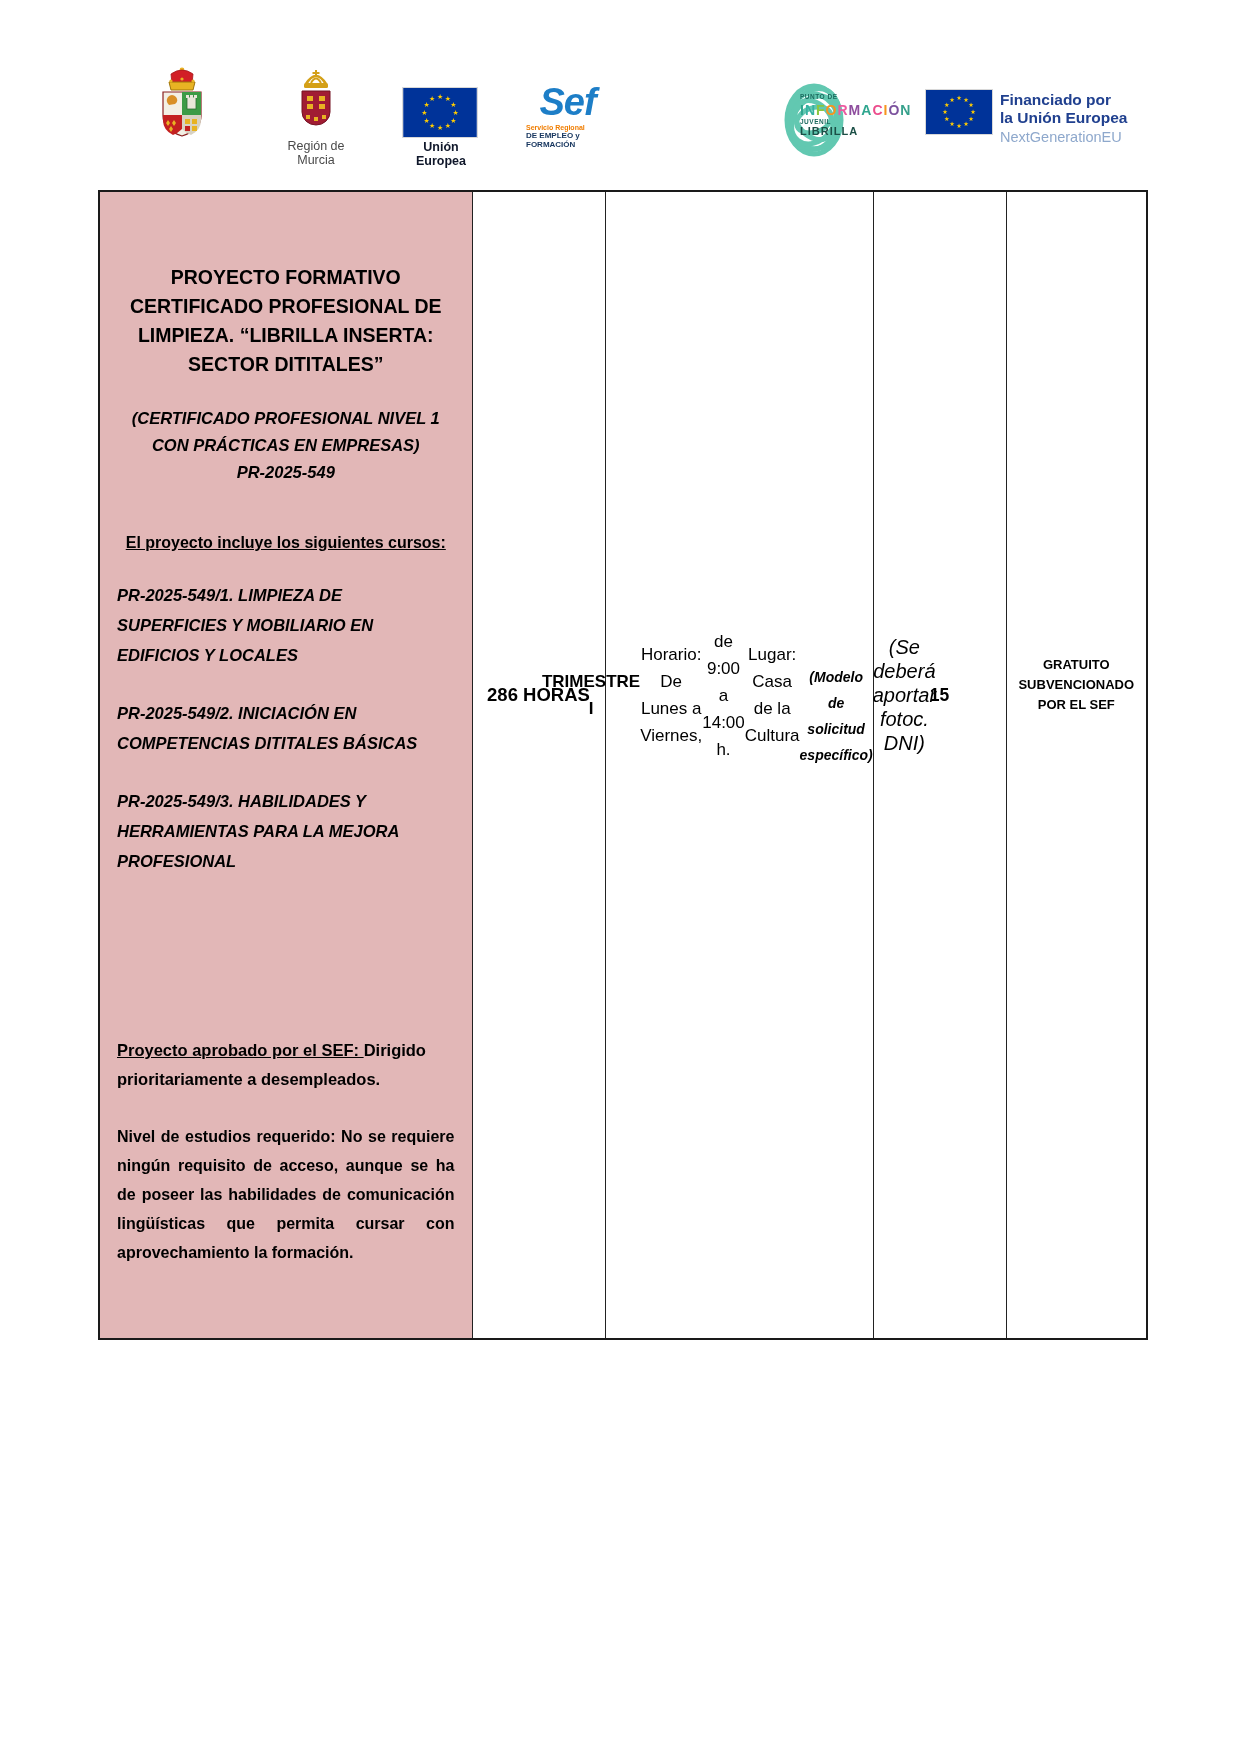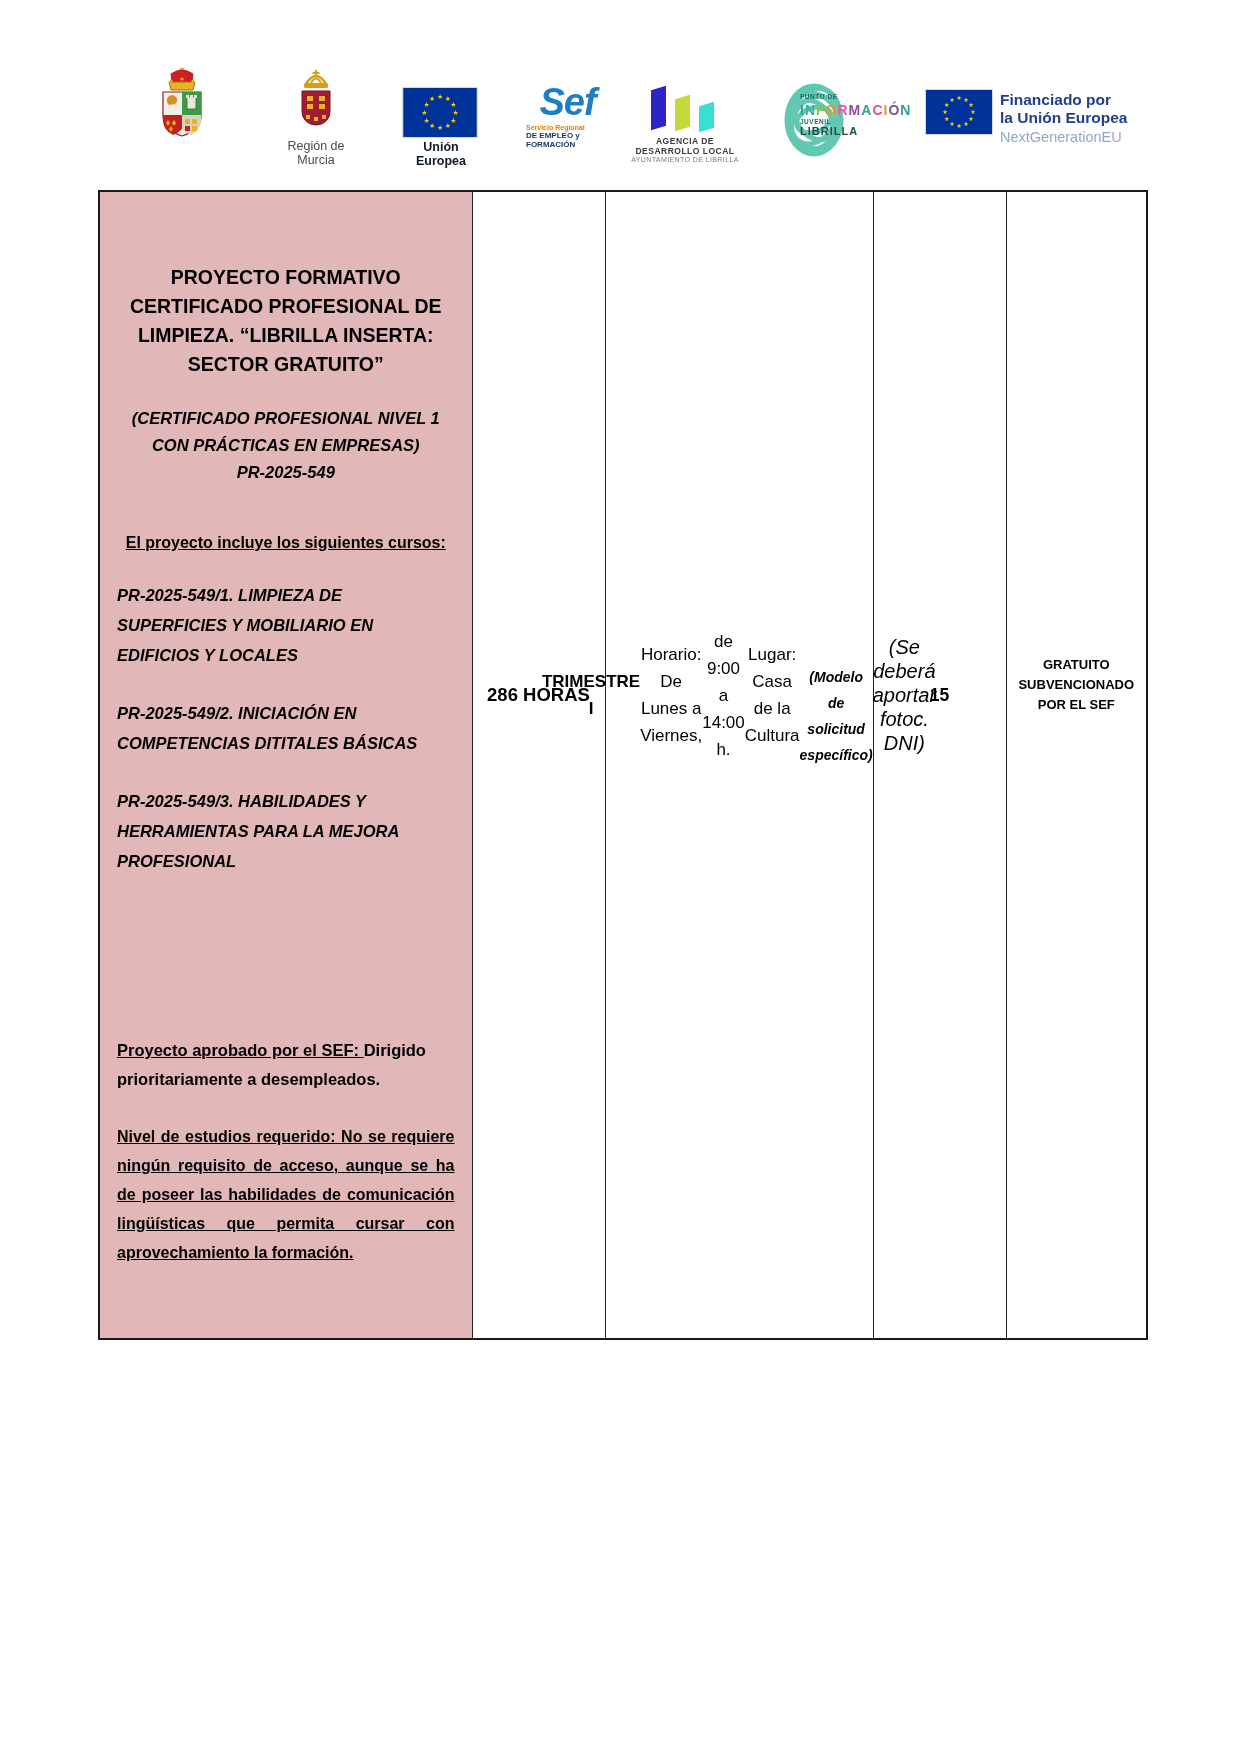--- a/index.html
+++ b/index.html
@@ -57,21 +57,21 @@
 
   .pinkwrap{display:flex;flex-direction:column;justify-content:center;height:100%;
     padding:0 17px;box-sizing:border-box;font-size:16.5px;}
   .proj-title{font-weight:bold;font-size:19.5px;line-height:29px;text-align:center;margin:0 8px;}
   .proj-sub{font-weight:bold;font-style:italic;font-size:16.5px;line-height:27px;text-align:center;margin-top:26px;}
   .proj-code{font-weight:bold;font-style:italic;font-size:16.5px;line-height:27px;text-align:center;}
   .courses-heading{font-weight:bold;font-size:16px;text-align:center;text-decoration:underline;margin-top:48px;}
   .course{font-weight:bold;font-style:italic;font-size:16.5px;line-height:30px;text-align:left;margin-top:28px;}
   .approved{font-weight:bold;font-size:16.5px;line-height:29px;text-align:left;margin-top:160px;}
   .approved .u{text-decoration:underline;}
-  .requirements{font-weight:bold;font-size:16px;line-height:29px;text-align:justify;margin-top:28px;text-decoration:underline;}
+  .requirements{font-weight:bold;font-size:16px;line-height:29px;text-align:justify;margin-top:28px;}
 
   .centercell{display:flex;flex-direction:row;align-items:center;justify-content:center;
     height:100%;box-sizing:border-box;text-align:center;}
   .pad-up{padding-bottom:140px;}
   .hours{font-weight:bold;font-size:18.5px;}
   .term{font-weight:bold;font-size:17px;line-height:27px;}
   .sched{font-size:17px;line-height:27px;}
   .note1{font-weight:bold;font-style:italic;font-size:14px;line-height:26px;margin-top:42px;}
   .note2{font-style:italic;font-size:20px;line-height:24px;}
   .places{font-weight:bold;font-size:17.5px;}
@@ -150,29 +150,20 @@
       </svg>
       <div class="logo-caption bold">Unión Europea</div>
     </div>
 
     <div class="logo sef">
       <div class="sef-word">Sef</div>
       <div class="sef-sub1">Servicio Regional</div>
       <div class="sef-sub2">DE EMPLEO y FORMACIÓN</div>
     </div>
 
-    <div class="logo adl">
-      <div class="adl-shapes">
-        <div class="adl-bar" style="left:4px;top:6px;height:40px;background:#2d24c8;"></div>
-        <div class="adl-bar" style="left:28px;top:15px;height:32px;background:#c3d93a;"></div>
-        <div class="adl-bar" style="left:52px;top:22px;height:26px;background:#3adfd3;"></div>
-      </div>
-      <div class="adl-cap1">AGENCIA DE DESARROLLO LOCAL</div>
-      <div class="adl-cap2">AYUNTAMIENTO DE LIBRILLA</div>
-    </div>
 
     <div class="logo pij">
       <svg width="66" height="80" viewBox="0 0 66 80">
         <g stroke="#55c4ab" fill="none" stroke-width="5" stroke-linecap="round" opacity="0.92">
           <ellipse cx="31" cy="40" rx="27" ry="34"></ellipse>
           <ellipse cx="32" cy="39" rx="24" ry="31" transform="rotate(16 32 39)"></ellipse>
           <ellipse cx="30" cy="41" rx="25" ry="28" transform="rotate(-20 30 41)"></ellipse>
           <ellipse cx="31" cy="40" rx="20" ry="26" transform="rotate(38 31 40)"></ellipse>
           <ellipse cx="31" cy="40" rx="16" ry="22" transform="rotate(-42 31 40)"></ellipse>
           <ellipse cx="31" cy="40" rx="12" ry="18" transform="rotate(70 31 40)"></ellipse>
@@ -218,21 +209,21 @@
         <col style="width:133px">
         <col style="width:268px">
         <col style="width:133px">
         <col style="width:141px">
     </colgroup>
     <tbody>
         <tr>
 
       <td class="cell-pink">
         <div class="pinkwrap">
-          <div class="proj-title">PROYECTO FORMATIVO CERTIFICADO PROFESIONAL DE LIMPIEZA. “LIBRILLA INSERTA: SECTOR GRATUITO”</div>
+          <div class="proj-title">PROYECTO FORMATIVO CERTIFICADO PROFESIONAL DE LIMPIEZA. “LIBRILLA INSERTA: SECTOR DITITALES”</div>
           <div class="proj-sub">(CERTIFICADO PROFESIONAL NIVEL 1 CON PRÁCTICAS EN EMPRESAS)</div>
           <div class="proj-code">PR-2025-549</div>
           <div class="courses-heading">El proyecto incluye los siguientes cursos:</div>
           <div class="course">PR-2025-549/1. LIMPIEZA DE SUPERFICIES Y MOBILIARIO EN EDIFICIOS Y LOCALES</div>
           <div class="course">PR-2025-549/2. INICIACIÓN EN COMPETENCIAS DITITALES BÁSICAS</div>
           <div class="course">PR-2025-549/3. HABILIDADES Y HERRAMIENTAS PARA LA MEJORA PROFESIONAL</div>
           <div class="approved"><span class="u">Proyecto aprobado por el SEF: </span><span>Dirigido prioritariamente a desempleados.</span></div>
           <div class="requirements">Nivel de estudios requerido: No se requiere ningún requisito de acceso, aunque se ha de poseer las habilidades de comunicación lingüísticas que permita cursar con aprovechamiento la formación.</div>
         </div>
       </td>

